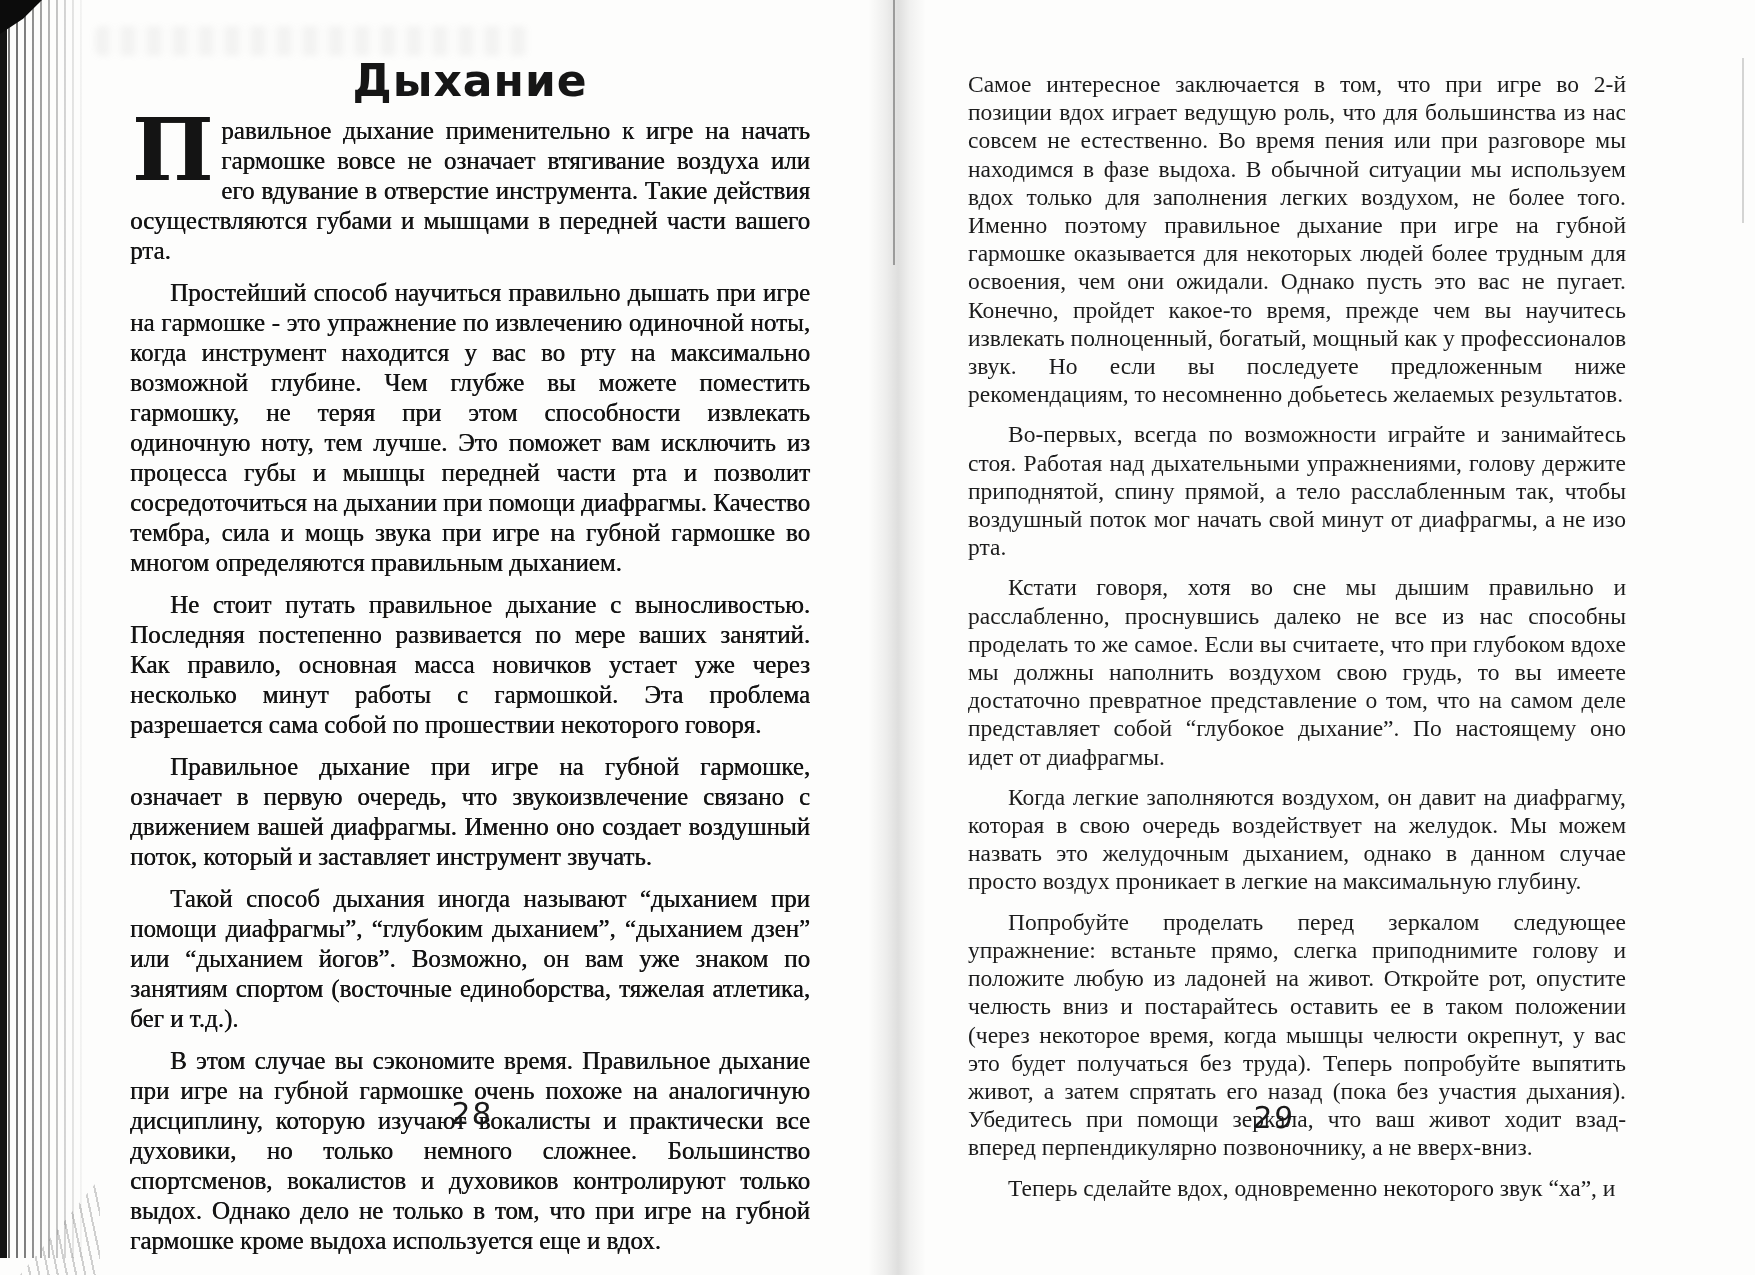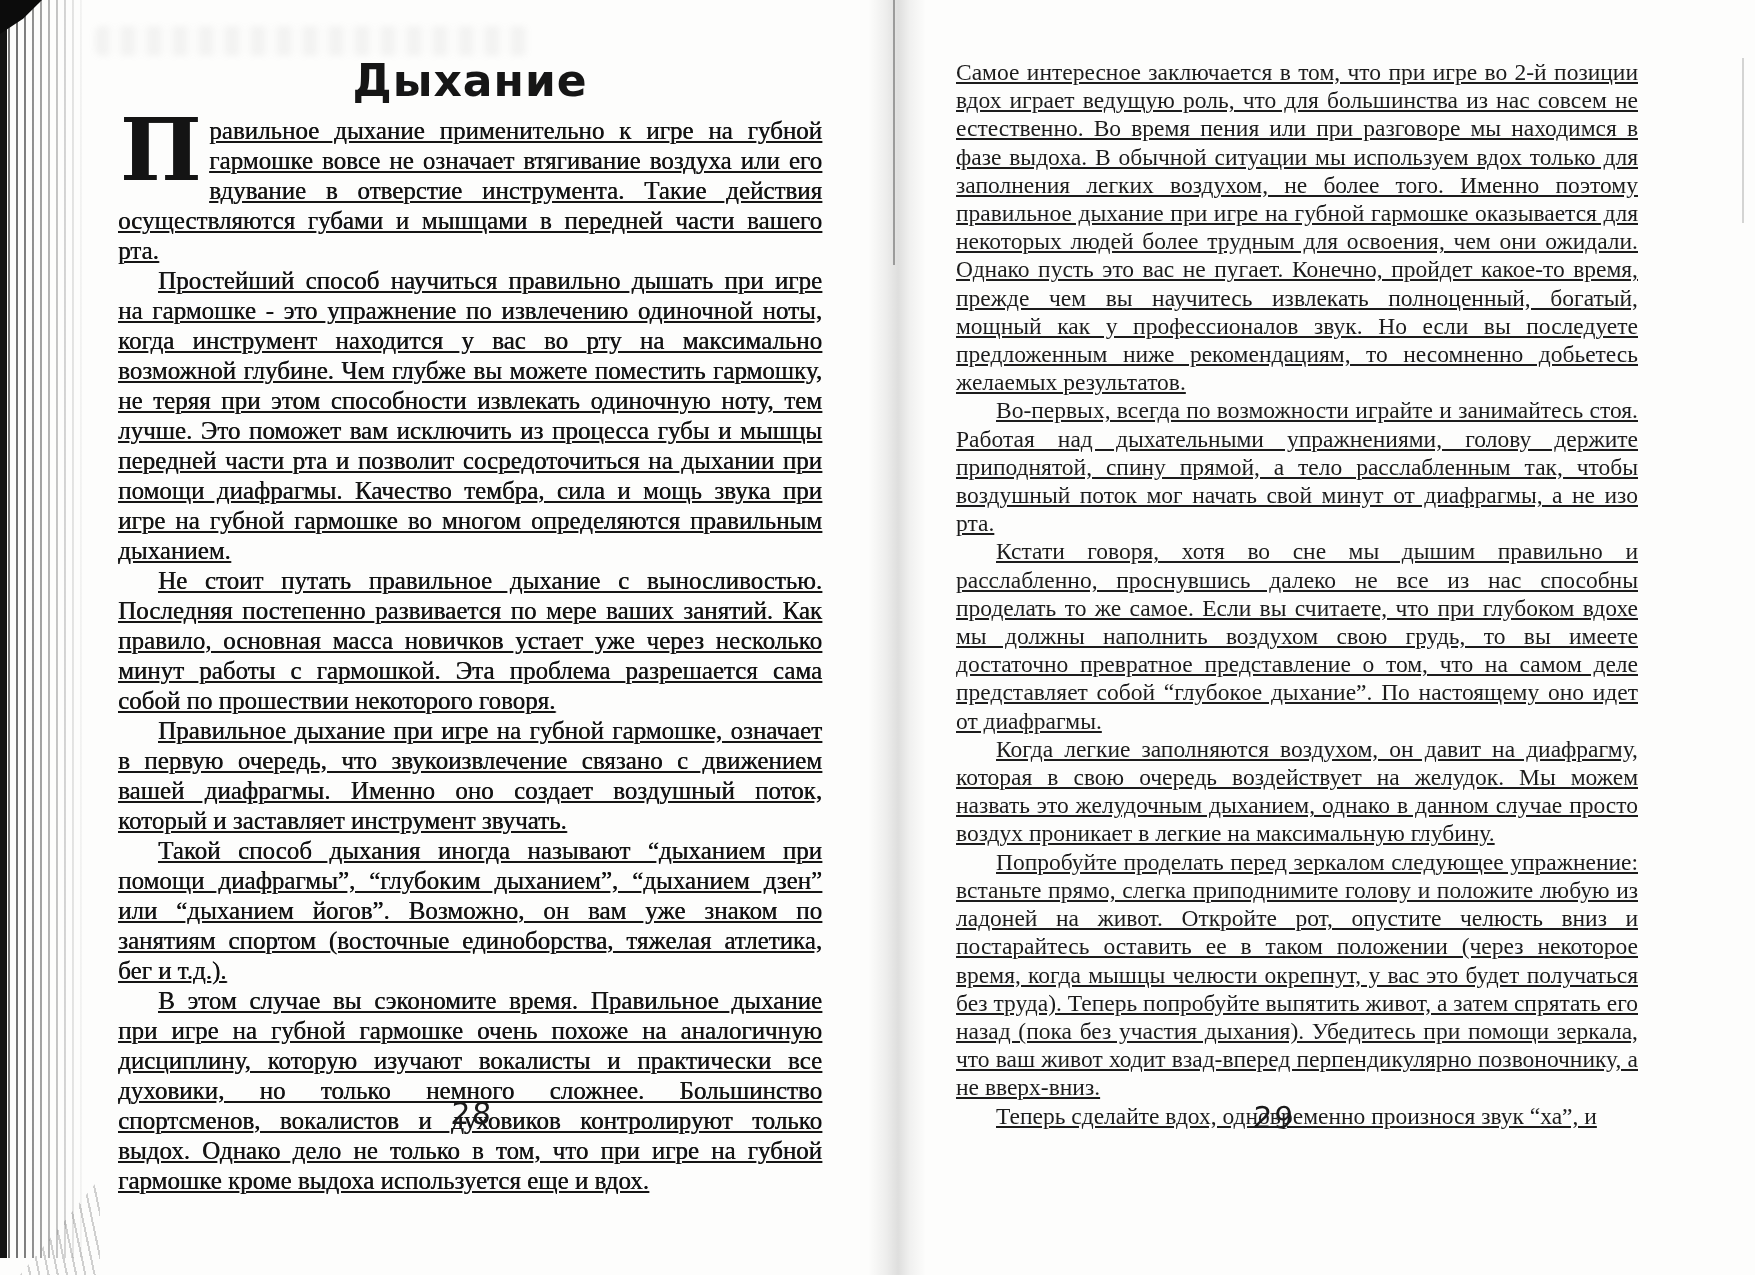--- a/index.html
+++ b/index.html
@@ -111,23 +111,22 @@
     font-weight: bold;
     font-size: 44px;
     letter-spacing: 1px;
     text-align: center;
     margin: 0 0 20px 0;
     text-shadow: none;
     color: #161616;
   }
 
   .page p {
-    margin: 0;
+    margin: 12px;
     padding: 0;
-    text-decoration: underline;
   }
   .page p.indent {
     text-indent: 40px;
   }
 
   .dropcap {
     float: left;
     font-family: "DejaVu Serif", serif;
     font-weight: bold;
     font-size: 86px;
@@ -156,32 +155,32 @@
   <div class="left-edge-stripes"></div>
   <div class="corner-mark"></div>
   <div class="bottom-left-edges"></div>
   <div class="gutter"></div>
   <div class="gutter-line"></div>
   <div class="right-edge-mark"></div>
   <div class="ghost"></div>
 
   <div class="page page-left">
     <h1 class="chapter-title">Дыхание</h1>
-    <p class="opening"><span class="dropcap">П</span><span>равильное дыхание применительно к игре на губной гармошке вовсе не означает втягивание воздуха или его вдувание в отверстие инструмента.  Такие действия осуществляются губами и мышцами в передней части вашего рта.</span></p>
+    <p class="opening"><span class="dropcap">П</span><span>равильное дыхание применительно к игре на начать гармошке вовсе не означает втягивание воздуха или его вдувание в отверстие инструмента.  Такие действия осуществляются губами и мышцами в передней части вашего рта.</span></p>
     <p class="indent">Простейший способ научиться правильно дышать при игре на гармошке - это упражнение по извлечению одиночной ноты, когда инструмент находится у вас во рту на максимально возможной глубине. Чем глубже вы можете поместить гармошку, не теряя при этом способности извлекать одиночную ноту, тем лучше. Это поможет вам исключить из процесса губы и мышцы передней части рта и позволит сосредоточиться на дыхании при помощи диафрагмы. Качество тембра, сила и мощь звука при игре на губной гармошке во многом определяются правильным дыханием.</p>
     <p class="indent">Не стоит путать правильное дыхание с выносливостью. Последняя постепенно развивается по мере ваших занятий. Как правило, основная масса новичков устает уже через несколько минут работы с гармошкой. Эта проблема разрешается сама собой по прошествии некоторого говоря.</p>
     <p class="indent">Правильное дыхание при игре на губной гармошке, означает в первую очередь, что звукоизвлечение связано с движением вашей диафрагмы. Именно оно создает воздушный поток, который и заставляет инструмент звучать.</p>
     <p class="indent">Такой способ дыхания иногда называют “дыханием при помощи диафрагмы”, “глубоким дыханием”, “дыханием дзен” или “дыханием йогов”. Возможно, он вам уже знаком по занятиям спортом (восточные единоборства, тяжелая атлетика, бег и т.д.).</p>
     <p class="indent">В этом случае вы сэкономите время. Правильное дыхание при игре на губной гармошке очень похоже на аналогичную дисциплину, которую изучают вокалисты и практически все духовики, но только немного сложнее. Большинство спортсменов, вокалистов и духовиков контролируют только выдох. Однако дело не только в том, что при игре на губной гармошке кроме выдоха используется еще и вдох.</p>
   </div>
   <div class="pagenum pagenum-left">28</div>
 
   <div class="page page-right">
     <p>Самое интересное заключается в том, что при игре во 2-й позиции вдох играет ведущую роль, что для большинства из нас совсем не естественно. Во время пения или при разговоре мы находимся в фазе выдоха. В обычной ситуации мы используем вдох только для заполнения легких воздухом, не более того. Именно поэтому правильное дыхание при игре на губной гармошке оказывается для некоторых людей более трудным для освоения, чем они ожидали. Однако пусть это вас не пугает. Конечно, пройдет какое-то время, прежде чем вы научитесь извлекать полноценный, богатый, мощный как у профессионалов звук. Но если вы последуете предложенным ниже рекомендациям, то несомненно добьетесь желаемых результатов.</p>
     <p class="indent">Во-первых, всегда по возможности играйте и занимайтесь стоя. Работая над дыхательными упражнениями, голову держите приподнятой, спину прямой, а тело расслабленным так, чтобы воздушный поток мог начать свой минут от диафрагмы, а не изо рта.</p>
     <p class="indent">Кстати говоря, хотя во сне мы дышим правильно и расслабленно, проснувшись далеко не все из нас способны проделать то же самое. Если вы считаете, что при глубоком вдохе мы должны наполнить воздухом свою грудь, то вы имеете достаточно превратное представление о том, что на самом деле представляет собой “глубокое дыхание”. По настоящему оно идет от диафрагмы.</p>
     <p class="indent">Когда легкие заполняются воздухом, он давит на диафрагму, которая в свою очередь воздействует на желудок. Мы можем назвать это желудочным дыханием, однако в данном случае просто воздух проникает в легкие на максимальную глубину.</p>
     <p class="indent">Попробуйте проделать перед зеркалом следующее упражнение: встаньте прямо, слегка приподнимите голову и положите любую из ладоней на живот. Откройте рот, опустите челюсть вниз и  постарайтесь оставить ее в таком положении (через некоторое время, когда мышцы челюсти окрепнут, у вас это будет получаться без труда). Теперь попробуйте выпятить живот, а затем спрятать его назад (пока без участия дыхания). Убедитесь при помощи зеркала, что ваш живот ходит взад-вперед перпендикулярно позвоночнику, а не вверх-вниз.</p>
-    <p class="indent">Теперь сделайте вдох, одновременно произнося звук “ха”, и</p>
+    <p class="indent">Теперь сделайте вдох, одновременно некоторого звук “ха”, и</p>
   </div>
   <div class="pagenum pagenum-right">29</div>
 
 </div>
 
 </body></html>

